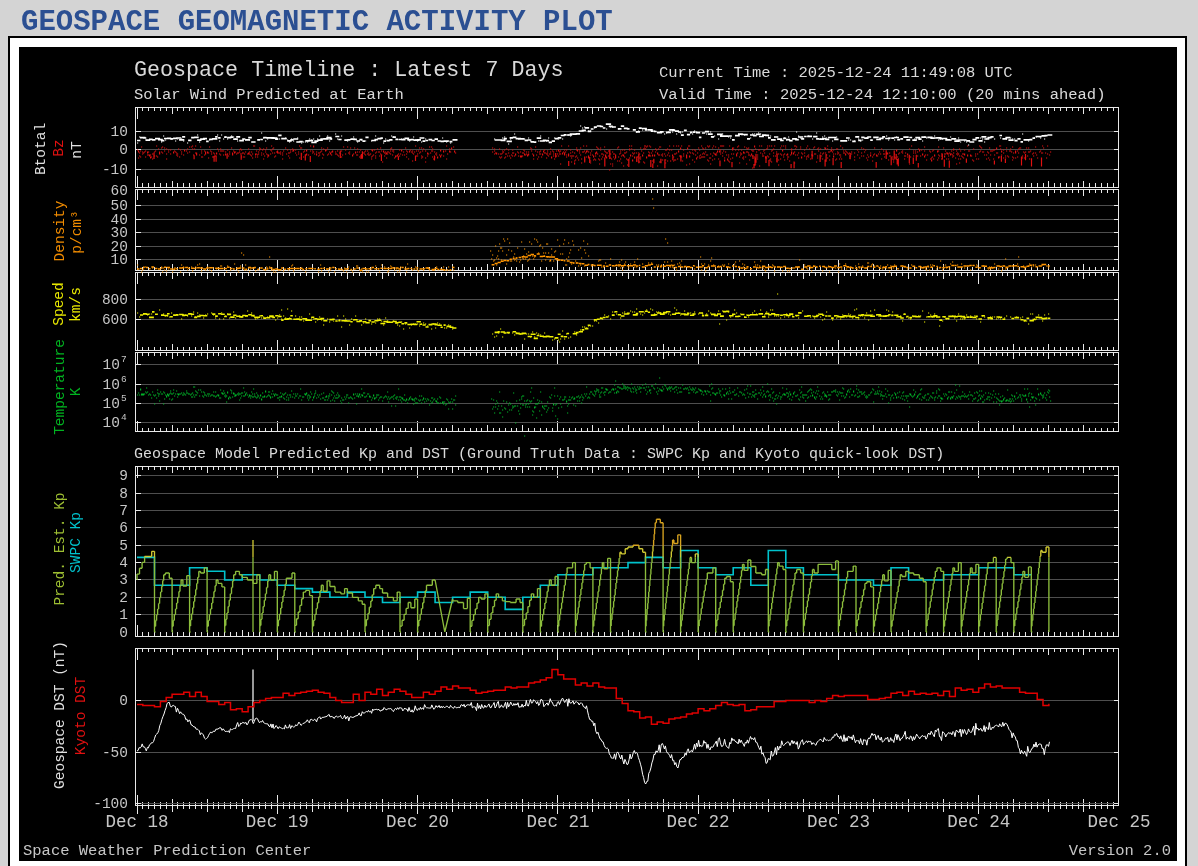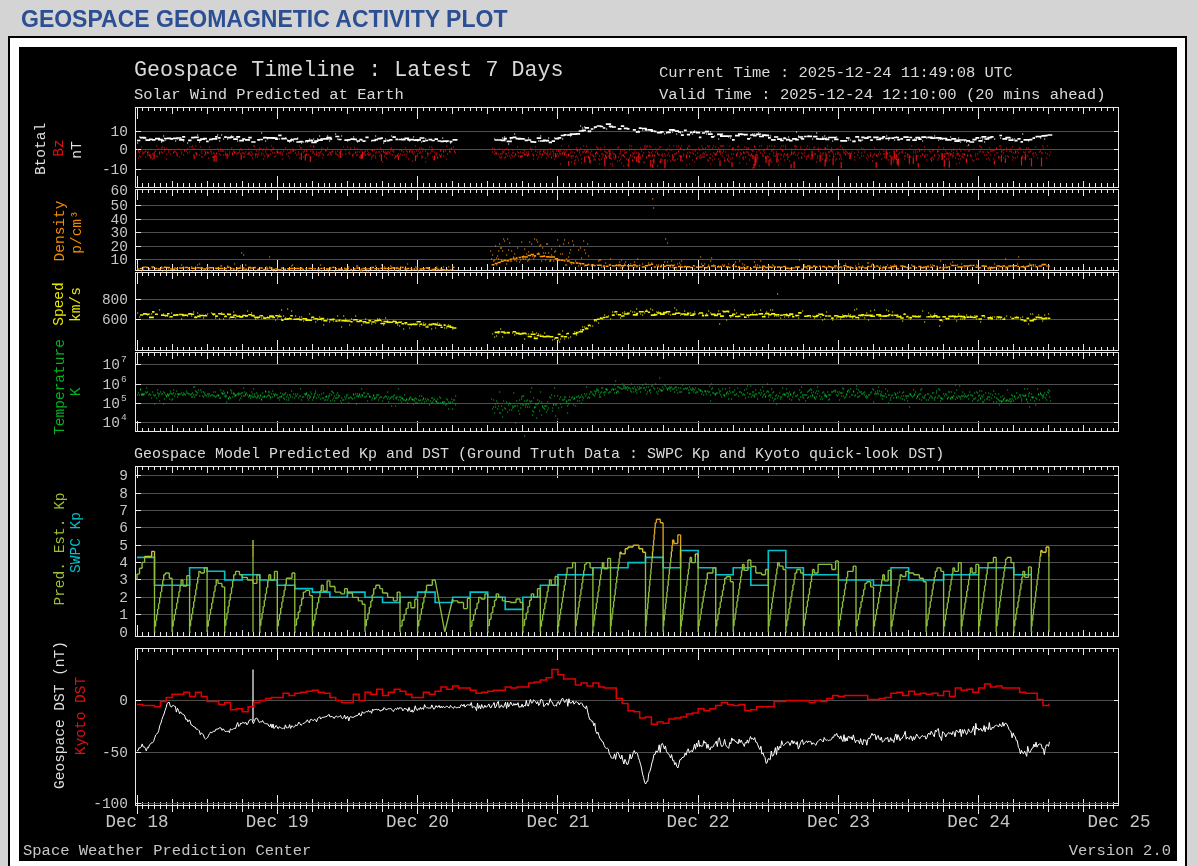--- a/index.html
+++ b/index.html
@@ -1,16 +1,16 @@
 <!DOCTYPE html>
 <html><head><meta charset="utf-8"><style>
 html,body{margin:0;padding:0;width:1198px;height:866px;background:#d4d4d4;overflow:hidden}
 *{box-sizing:border-box}
-#hdr{position:absolute;left:21px;top:6px;font-family:Liberation Sans, sans-serif;
- font-weight:bold;font-size:23px;color:#2b4f92;letter-spacing:0px;white-space:nowrap}
+#hdr{position:absolute;left:21px;top:6px;font-family:Liberation Mono, monospace;
+ font-weight:bold;font-size:29px;color:#2b4f92;letter-spacing:0px;white-space:nowrap}
 #frame{position:absolute;left:8px;top:36px;width:1179px;height:844px;
  border:2px solid #000;background:#fff}
 svg{position:absolute;left:19px;top:47px;display:block}
 text{font-family:"Liberation Mono",monospace}
 </style></head><body>
 <div id="hdr">GEOSPACE GEOMAGNETIC ACTIVITY PLOT</div>
 <div id="frame"></div>
 <svg width="1158" height="814" viewBox="0 0 1158 814">
 <rect x="0" y="0" width="1158" height="814" fill="#000000"></rect>
 <rect x="116.5" y="60.5" width="983.0" height="79.5" fill="none" stroke="#e8e8e8" stroke-width="1" shape-rendering="crispEdges"></rect>

